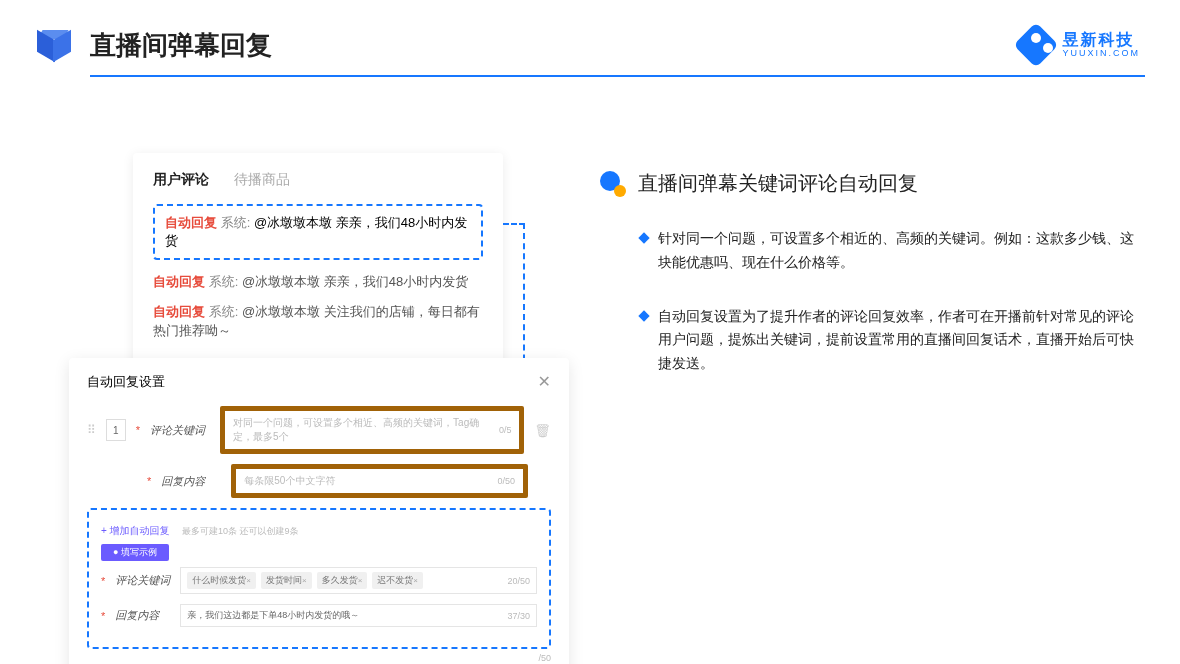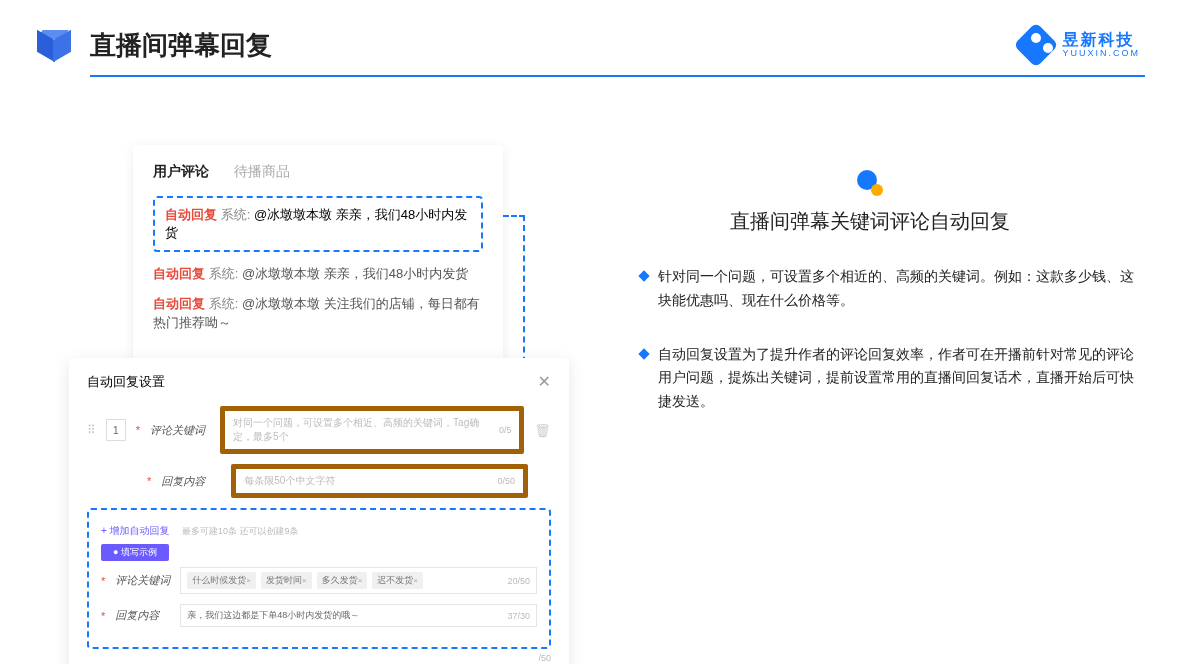--- a/index.html
+++ b/index.html
@@ -16,21 +16,21 @@
 .logo-group { margin-left: auto; display: flex; align-items: center; }
 .logo-diamond { width: 32px; height: 32px; background: #1677FF; transform: rotate(45deg); border-radius: 6px; position: relative; margin-right: 10px; }
 .logo-diamond::after { content: ""; position: absolute; width: 10px; height: 10px; background: #fff; border-radius: 50%; top: 6px; left: 6px; box-shadow: 12px 10px 0 #fff; transform: rotate(-45deg); }
 .logo-text { display: flex; flex-direction: column; line-height: 1.1; }
 .logo-text .cn { color: #1677FF; font-size: 16px; font-weight: bold; letter-spacing: 2px; }
 .logo-text .en { color: #1677FF; font-size: 9px; letter-spacing: 2px; }
 .divider { height: 2px; background: #1677FF; margin: 0 35px 25px 90px; }
 
 
 .left-col { position: absolute; left: 65px; top: 145px; width: 500px; }
-.card1 { position: absolute; left: 68px; top: 0; width: 370px; background: #fff; box-shadow: 0 2px 12px rgba(0,0,0,0.08); border-radius: 4px; padding: 18px 20px 40px; }
+.card1 { position: absolute; left: 68px; top: 8px; width: 370px; background: #fff; box-shadow: 0 2px 12px rgba(0,0,0,0.08); border-radius: 4px; padding: 18px 20px 40px; }
 .tabs { display: flex; gap: 25px; margin-bottom: 15px; font-size: 14px; }
 .tab-active { font-weight: bold; color: #222; }
 .tab-inactive { color: #aaa; }
 .highlight-box { border: 2px dashed #1677FF; border-radius: 4px; padding: 8px 10px; margin-bottom: 12px; font-size: 13px; position: relative; }
 .reply-line { font-size: 13px; color: #555; margin-bottom: 10px; line-height: 1.5; }
 .auto-tag { color: #E74C3C; font-weight: 600; }
 .sys-tag { color: #888; }
 .connector1 { position: absolute; top: 70px; right: -22px; width: 22px; height: 340px; border-top: 2px dashed #1677FF; border-right: 2px dashed #1677FF; }
 .connector1b { position: absolute; top: 410px; right: -22px; width: 60px; border-top: 2px dashed #1677FF; }
 
@@ -48,21 +48,21 @@
 .dashed-sec { border: 2px dashed #1677FF; border-radius: 4px; padding: 10px 12px; margin-top: 10px; }
 .add-link { color: #6B5BFF; font-size: 10px; }
 .add-hint { color: #bbb; font-size: 9px; margin-left: 8px; }
 .ex-badge { background: #6B5BFF; color: #fff; font-size: 9px; padding: 2px 12px; border-radius: 2px; display: inline-block; margin: 6px 0; }
 .tag-pill { background: #f0f0f0; color: #777; font-size: 9px; padding: 2px 5px; border-radius: 2px; margin-right: 2px; }
 .tag-x { color: #aaa; font-size: 8px; }
 .w-input { border: 1px solid #e5e5e5; padding: 4px 6px; flex: 1; display: flex; gap: 3px; align-items: center; flex-wrap: wrap; }
 
 
 .right-col { position: absolute; left: 600px; top: 170px; width: 540px; }
-.sec-head { display: flex; align-items: center; gap: 12px; margin-bottom: 30px; flex-direction: column; }
+.sec-head { display: flex; align-items: center; gap: 12px; margin-bottom: 30px; }
 .bubble-icon { width: 26px; height: 26px; position: relative; }
 .bubble-icon .b1 { position: absolute; width: 20px; height: 20px; background: #1677FF; border-radius: 50%; top: 0; left: 0; }
 .bubble-icon .b2 { position: absolute; width: 12px; height: 12px; background: #FFAA00; border-radius: 50%; bottom: 0; right: 0; }
 .sec-title { font-size: 20px; color: #222; }
 .bullet-item { display: flex; align-items: flex-start; gap: 10px; margin: 0 0 30px 40px; font-size: 14px; color: #222; line-height: 1.7; }
 .diamond { width: 8px; height: 8px; background: #1677FF; transform: rotate(45deg); flex-shrink: 0; margin-top: 7px; }
 </style>
 </head>
 <body>
 

